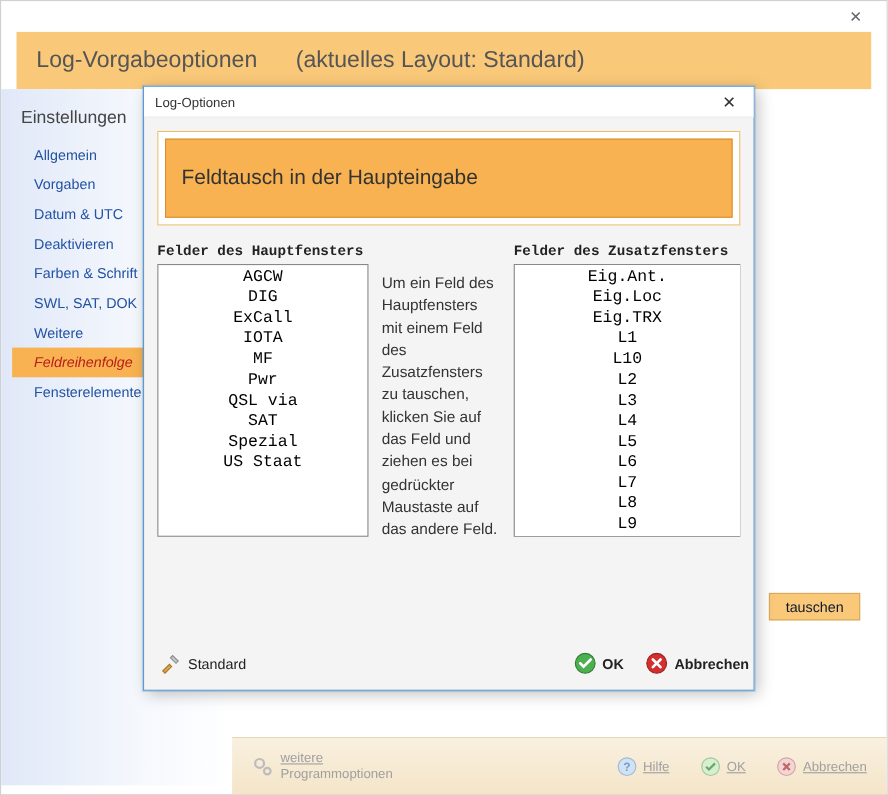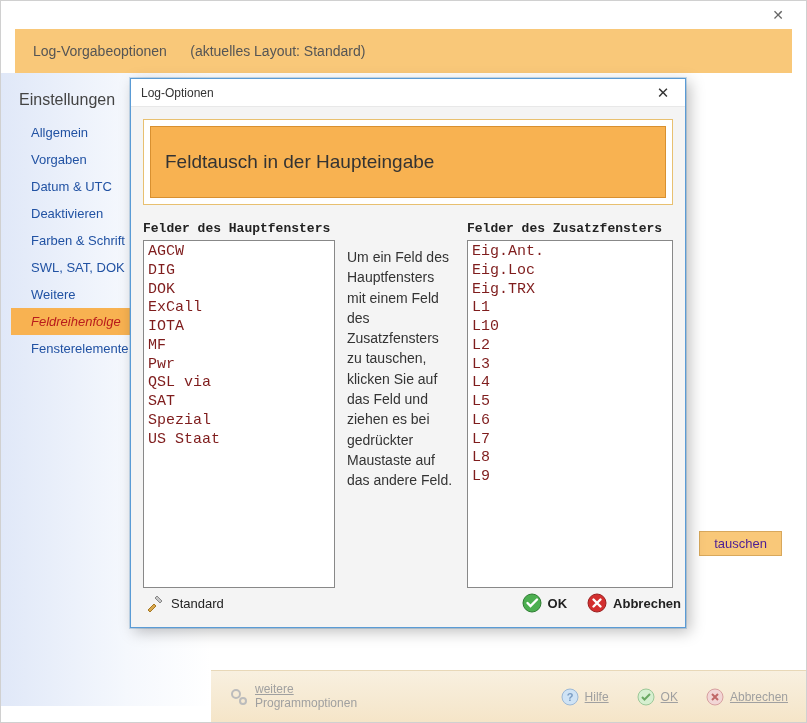--- a/index.html
+++ b/index.html
@@ -31,21 +31,21 @@
   }
   .win-close {
     width: 40px; height: 22px;
     display: flex; align-items: center; justify-content: center;
     color: #666; font-size: 14px;
   }
   .outer-header {
     margin: 0 14px;
     background: #f9c879;
     padding: 14px 18px;
-    font-size: 14px;
+    font-size: 21px;
     color: #555;
   }
   .outer-body {
     display: flex;
     height: calc(100% - 28px - 60px);
   }
   .sidebar {
     width: 210px;
     padding: 14px 0 0 10px;
     background: linear-gradient(to right, #e0e8f8 0%, #f5f8fd 60%, #fff 100%);
@@ -79,21 +79,21 @@
   }
   .bg-text p { margin: 0 0 16px 0; }
   .swap-button {
     position: absolute;
     right: 24px;
     top: 458px;
     background: #f9c879;
     border: 1px solid #d8a85c;
     padding: 4px 14px;
     font-size: 13px;
-    color: #4c1d95;
+    color: #0f172a;
     text-align: right;
   }
   .outer-footer {
     position: absolute;
     bottom: 0; left: 210px; right: 0;
     height: 52px;
     background: linear-gradient(to bottom, #f8f0e0, #f5e5c8);
     border-top: 1px solid #e8d8b8;
     display: flex;
     align-items: center;
@@ -172,27 +172,28 @@
   .list-label {
     font-weight: bold;
     font-size: 13px;
     color: #222;
     margin-bottom: 4px;
     font-family: Liberation Mono, monospace;
   }
   .listbox {
     background: #fff;
     border: 1px solid #888;
-    height: 348px;
+    height: 248px;
     overflow-y: auto;
     font-family: "Courier New", monospace;
     font-size: 15px;
-    color: #7f1d1d;
+    color: #000000;
     padding: 2px 4px;
     line-height: 1.25;
+    text-align: center;
   }
   .listbox.right-list { overflow-y: scroll; }
   .list-item { white-space: nowrap; cursor: default; }
   .mid-text {
     font-size: 14px;
     color: #333;
     line-height: 1.45;
   }
   .dialog-footer {
     position: absolute;
@@ -324,21 +325,20 @@
       </div>
     </div>
 
 
     <div class="lists-row">
       <div class="list-col left">
         <div class="list-label">Felder des Hauptfensters</div>
         <div class="listbox" id="left-list">
             <div class="list-item">AGCW</div>
             <div class="list-item">DIG</div>
-            <div class="list-item">DOK</div>
             <div class="list-item">ExCall</div>
             <div class="list-item">IOTA</div>
             <div class="list-item">MF</div>
             <div class="list-item">Pwr</div>
             <div class="list-item">QSL via</div>
             <div class="list-item">SAT</div>
             <div class="list-item">Spezial</div>
             <div class="list-item">US Staat</div>
           </div>
       </div>

